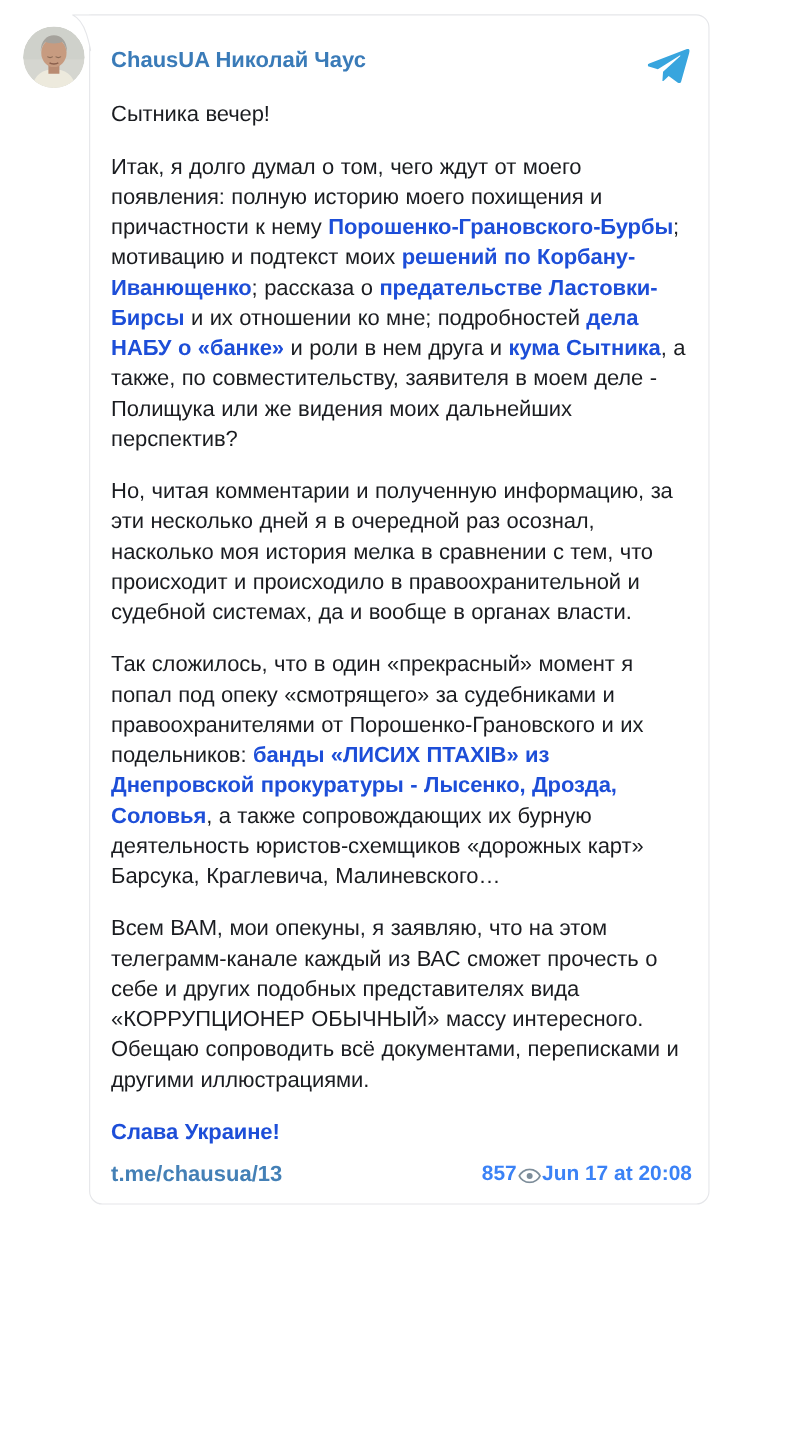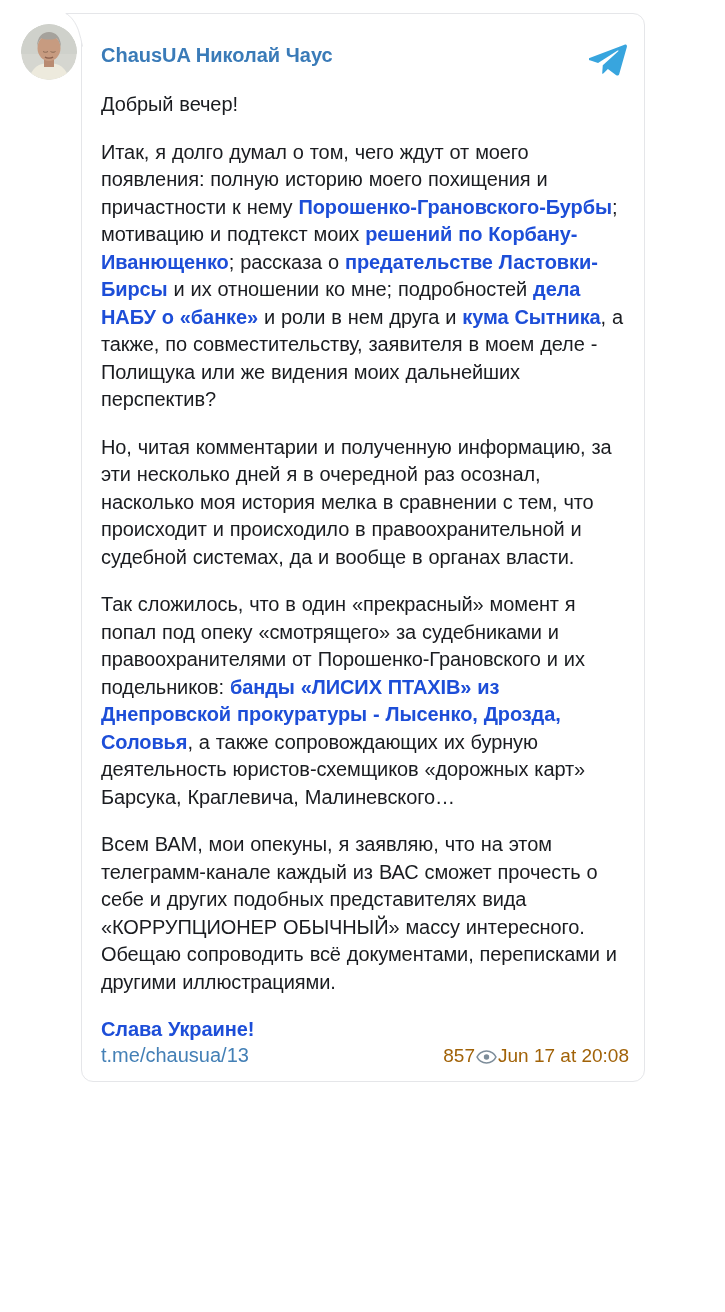--- a/index.html
+++ b/index.html
@@ -35,28 +35,30 @@
   .message-body{margin:0;}
   .para{
     margin:20px 0 0 0;
     font-size:20px;line-height:27.5px;color:#1a1c20;
     letter-spacing:-0.1px;
     word-spacing:0.5px;
   }
   .para:first-child{margin-top:12px;}
   .para b{color:#1d4ed8;}
   .bubble-footer{
-    display:flex;justify-content:space-between;align-items:flex-end;
+    display:flex;justify-content:space-between;align-items:center;
+    margin-top:13px;
+    font-weight:bold;
   }
   .post-link{
     font-size:20px;color:#4480b6;text-decoration:none;cursor:pointer;
   }
   .meta{
     display:flex;align-items:center;gap:1px;
-    font-size:19px;color:#a16207;
+    font-size:19px;color:#3b82f6;
   }
   .views-icon{display:inline-block;margin-top:2px;}
 </style>
 </head>
 <body>
 
 <div class="post-wrap">
 
   <span class="avatar">
     <svg width="56" height="56" viewBox="0 0 56 56">
@@ -86,21 +88,21 @@
     </svg>
 
     <div class="bubble-header">
       <a class="author">ChausUA Николай Чаус</a>
       <svg class="plane" viewBox="0 0 24 24">
         <path d="M23.91 3.79L19.1 20.86c-.26.94-.94 1.17-1.9.73l-5.27-3.88-2.54 2.45c-.28.28-.52.52-1.07.52l.38-5.38L18.49 6.4c.43-.38-.09-.59-.66-.21L5.72 13.85.5 12.23c-1.13-.36-1.15-1.13.24-1.68L22.44 2.3c.94-.35 1.76.21 1.47 1.49z" fill="#38a5de"></path>
       </svg>
     </div>
 
     <div class="message-body">
-        <p class="para"><span>Добрый вечер!</span></p>
+        <p class="para"><span>Сытника вечер!</span></p>
         <p class="para"><span>Итак, я долго думал о том, чего ждут от моего появления: полную историю моего похищения и причастности к нему </span><b>Порошенко-Грановского-Бурбы</b><span>; мотивацию и подтекст моих </span><b>решений по Корбану-Иванющенко</b><span>; рассказа о </span><b>предательстве Ластовки-Бирсы</b><span> и их отношении ко мне; подробностей </span><b>дела НАБУ о «банке»</b><span> и роли в нем друга и </span><b>кума Сытника</b><span>, а также, по совместительству, заявителя в моем деле - Полищука или же видения моих дальнейших перспектив?</span></p>
         <p class="para"><span>Но, читая комментарии и полученную информацию, за эти несколько дней я в очередной раз осознал, насколько моя история мелка в сравнении с тем, что происходит и происходило в правоохранительной и судебной системах, да и вообще в органах власти.</span></p>
         <p class="para"><span>Так сложилось, что в один «прекрасный» момент я попал под опеку «смотрящего» за судебниками и правоохранителями от Порошенко-Грановского и их подельников: </span><b>банды «ЛИСИХ ПТАХІВ» из Днепровской прокуратуры - Лысенко, Дрозда, Соловья</b><span>, а также сопровождающих их бурную деятельность юристов-схемщиков «дорожных карт» Барсука, Краглевича, Малиневского…</span></p>
         <p class="para"><span>Всем ВАМ, мои опекуны, я заявляю, что на этом телеграмм-канале каждый из ВАС сможет прочесть о себе и других подобных представителях вида «КОРРУПЦИОНЕР ОБЫЧНЫЙ» массу интересного. Обещаю сопроводить всё документами, переписками и другими иллюстрациями.</span></p>
         <p class="para"><b>Слава Украине!</b></p>
       </div>
 
     <div class="bubble-footer">
       <a class="post-link">t.me/chausua/13</a>
       <span class="meta">

